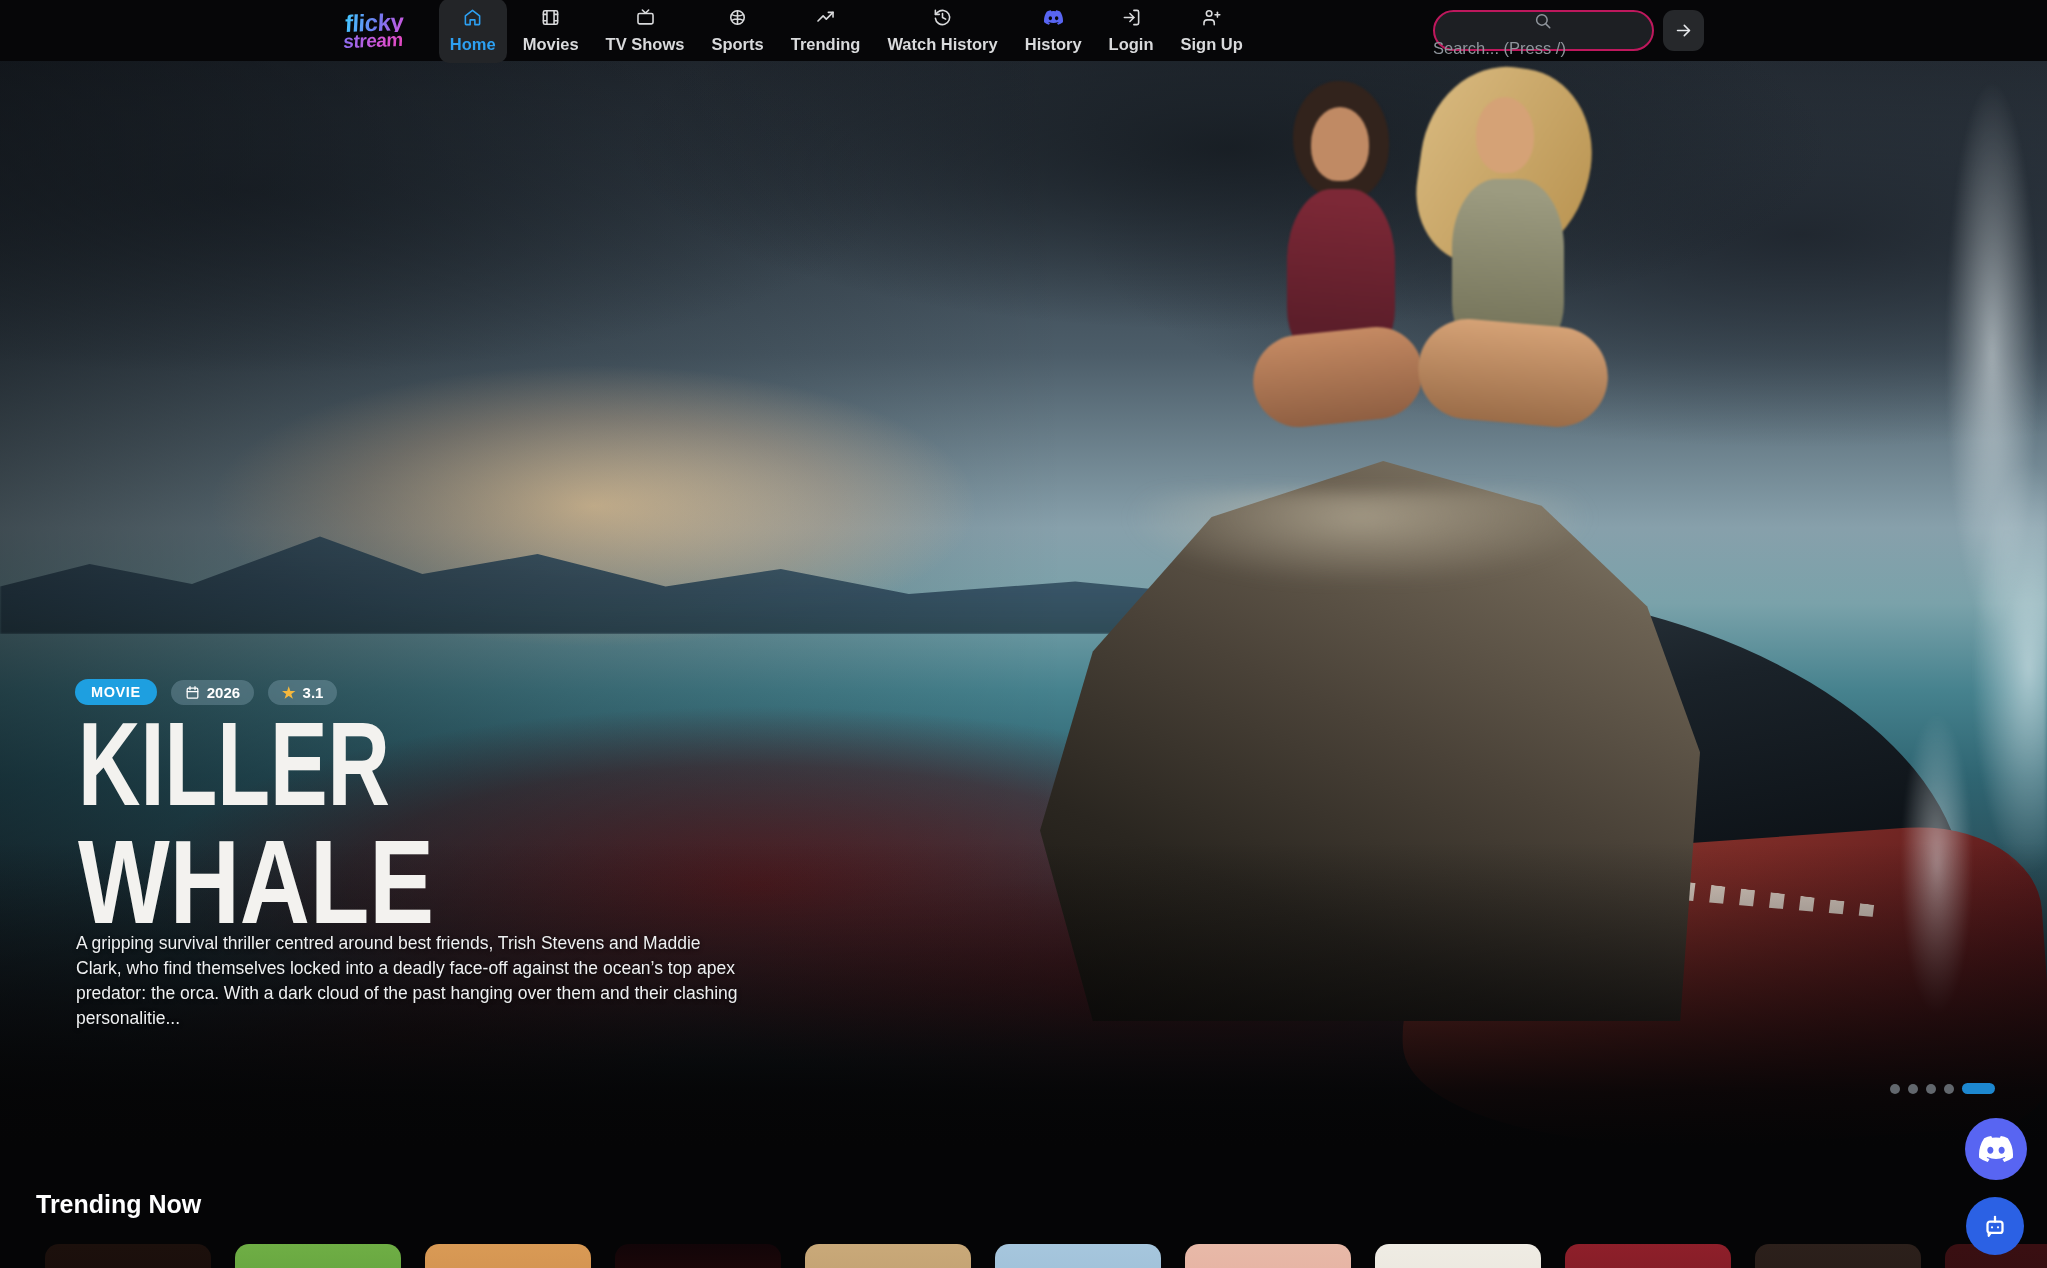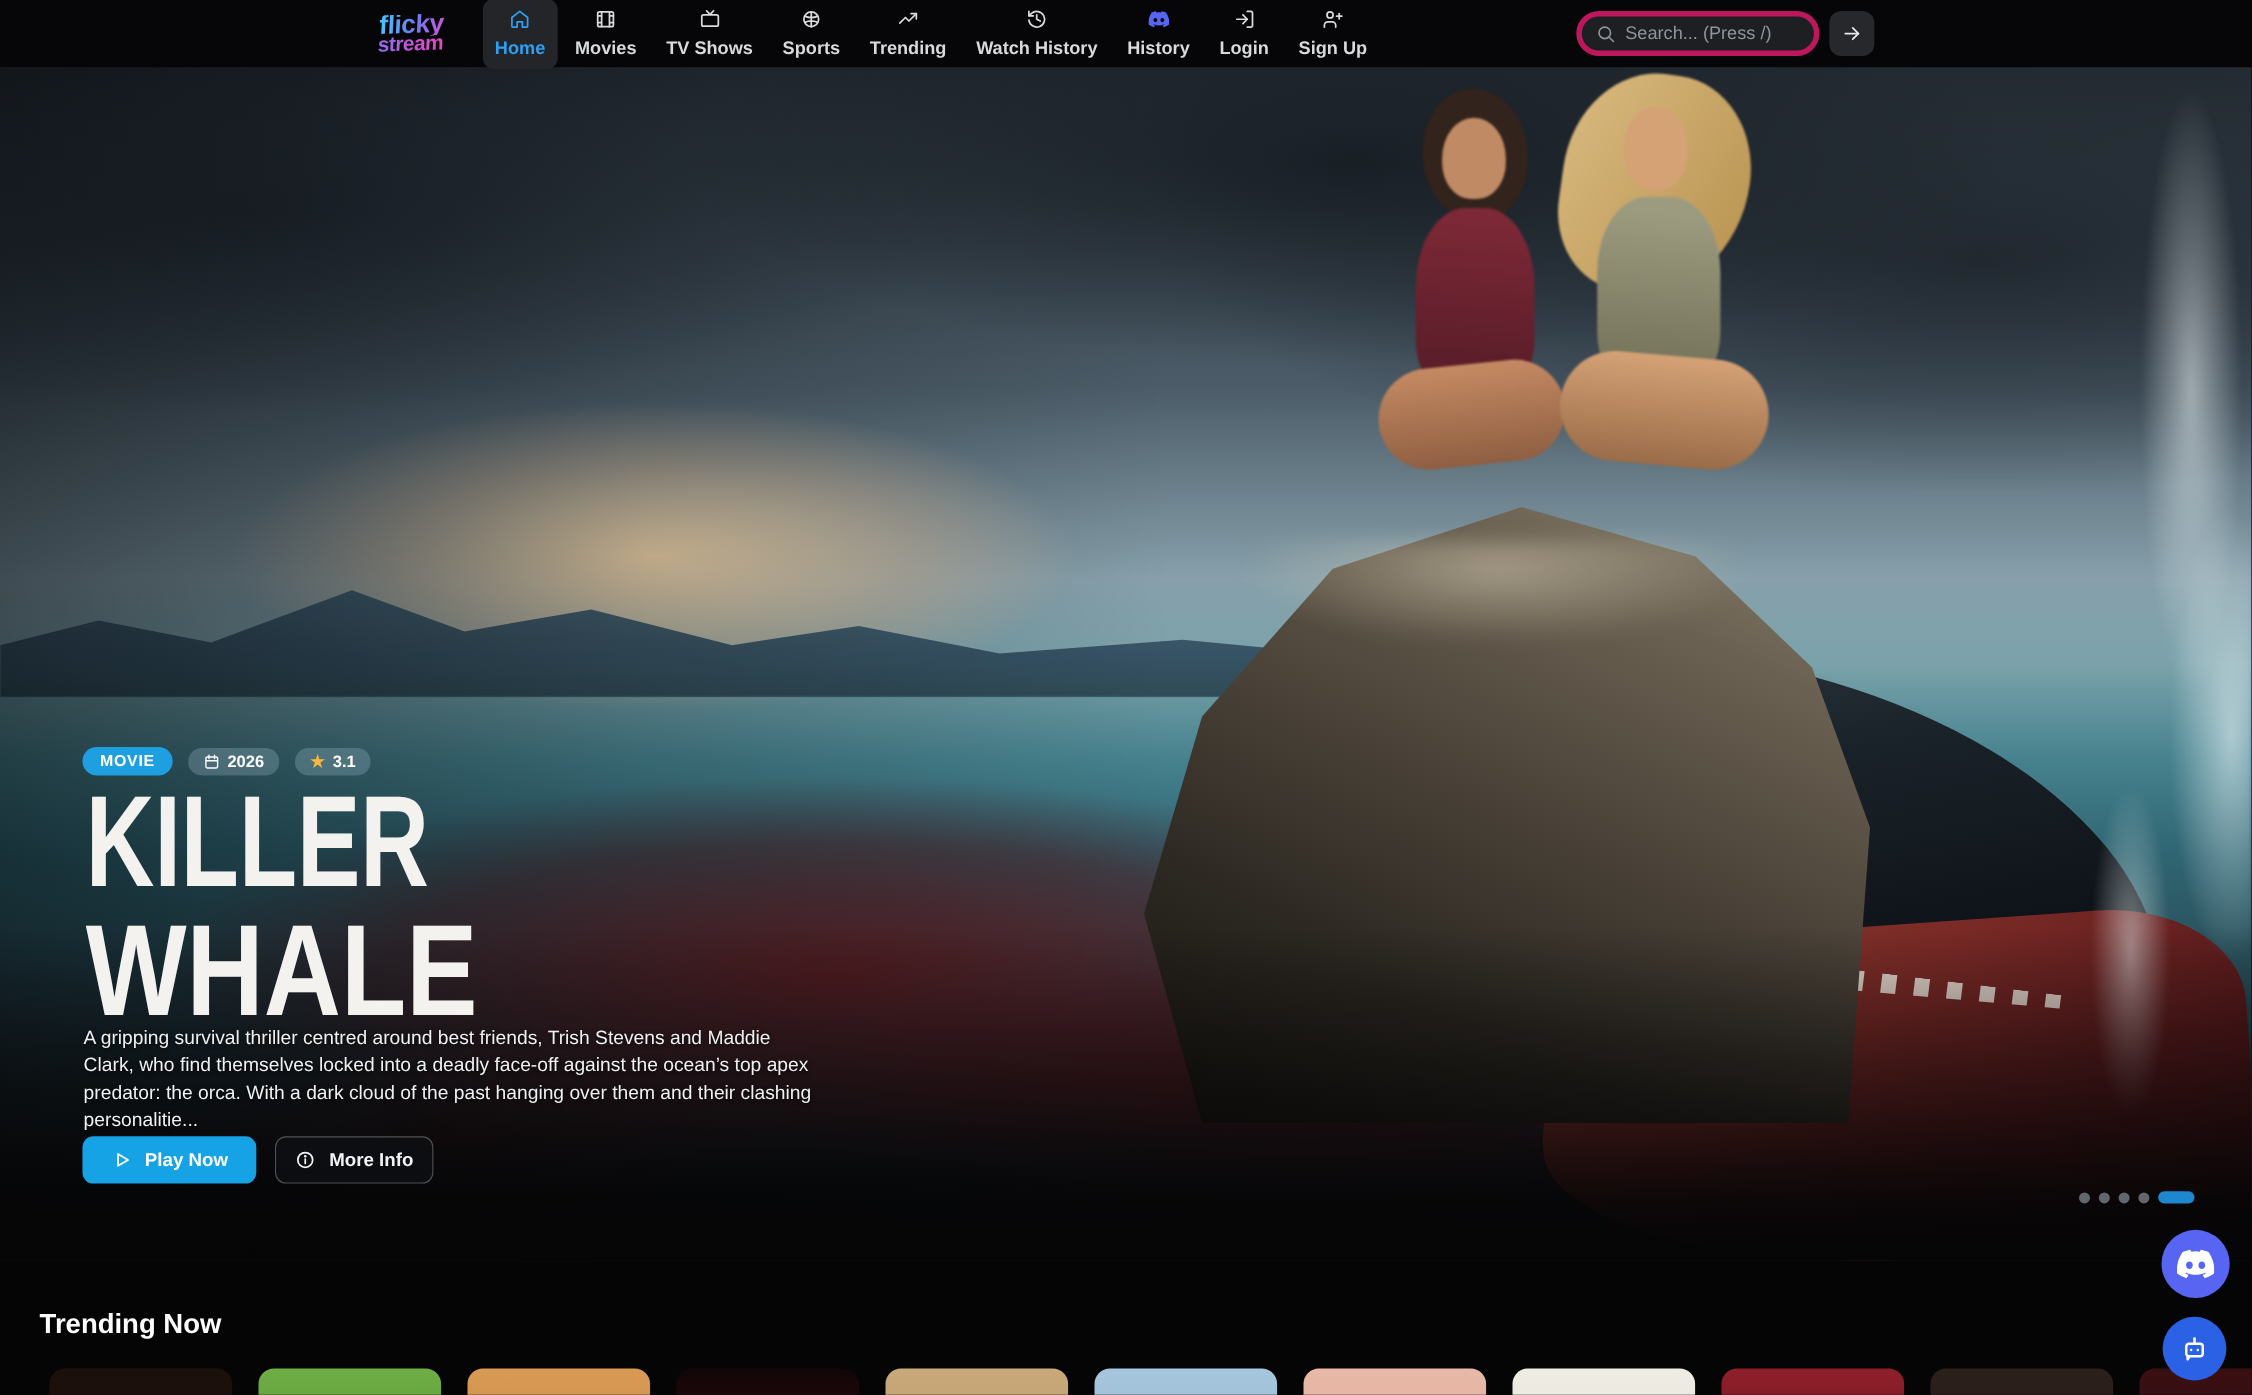--- a/index.html
+++ b/index.html
@@ -22,21 +22,21 @@
     background:linear-gradient(100deg,#8f6cf0 5%,#cf54d6 60%,#e049c0 100%);
     -webkit-background-clip:text; background-clip:text; color:transparent; }
   .nav-items { display:flex; align-items:center; gap:5px; margin-left:36px; }
   .nav-item { display:flex; align-items:center; gap:8px; padding:9px 11px; border-radius:10px;
     color:#d9dadc; font-size:16.5px; font-weight:bold; white-space:nowrap; cursor:pointer;flex-direction:column; }
   .nav-item svg { width:19px; height:19px; flex:none; }
   .nav-item.active { background:#232528; color:#2da0f2; }
   .nav-item .discord-glyph { color:#5865F2; }
   .nav-right { margin-left:auto; display:flex; align-items:center; gap:9px; }
   .search-box { display:flex; align-items:center; gap:9px; width:221px; height:41px;
-    background:#1d1f23; border:5px solid #be185d; border-radius:21px; padding:0 13px; color:#8f959c; }
+    background:#1d1f23; border:2px solid #be185d; border-radius:21px; padding:0 13px; color:#8f959c;flex-direction:column; }
   .search-box svg { width:18px; height:18px; flex:none; }
   .search-box input { flex:1; min-width:0; background:transparent; border:none; outline:none;
     color:#cfd3d8; font-size:16.5px; font-family:inherit; }
   .search-box input::placeholder { color:#8f959c; }
   .go-btn { width:41px; height:41px; border-radius:11px; background:#26282b; border:none; cursor:pointer;
     display:flex; align-items:center; justify-content:center; color:#e8eaed; }
   .go-btn svg { width:19px; height:19px; }
 
   
   .hero { position:absolute; top:61px; left:0; width:2047px; height:1085px; overflow:hidden; background:#0c1014; }
@@ -266,36 +266,20 @@
       </span>
     </div>
 
     <svg class="hero-title" width="440" height="238" viewBox="0 0 440 238">
       <text x="6" y="100" font-size="118" textLength="312" lengthAdjust="spacingAndGlyphs">KILLER</text>
       <text x="6" y="218" font-size="118" textLength="356" lengthAdjust="spacingAndGlyphs">WHALE</text>
     </svg>
 
     <p class="hero-desc">A gripping survival thriller centred around best friends, Trish Stevens and Maddie Clark, who find themselves locked into a deadly face-off against the ocean’s top apex predator: the orca. With a dark cloud of the past hanging over them and their clashing personalitie...</p>
 
-    <div class="actions">
-      <button class="btn btn-play">
-        <svg viewBox="0 0 24 24" fill="none" stroke="currentColor" stroke-width="2" stroke-linejoin="round">
-            <path d="M8 5.2v13.6L19.5 12z"></path>
-          </svg>
-        <span>Play Now</span>
-      </button>
-      <button class="btn btn-info">
-        <svg viewBox="0 0 24 24" fill="none" stroke="currentColor" stroke-width="2" stroke-linecap="round">
-            <circle cx="12" cy="12" r="8.5"></circle>
-            <line x1="12" y1="11" x2="12" y2="16"></line>
-            <circle cx="12" cy="7.8" r="0.6" fill="currentColor"></circle>
-          </svg>
-        <span>More Info</span>
-      </button>
-    </div>
 
     <div class="dots">
       <span class="dot"></span>
       <span class="dot"></span>
       <span class="dot"></span>
       <span class="dot"></span>
       <span class="dot active"></span>
     </div>
   </div>
 </section>

